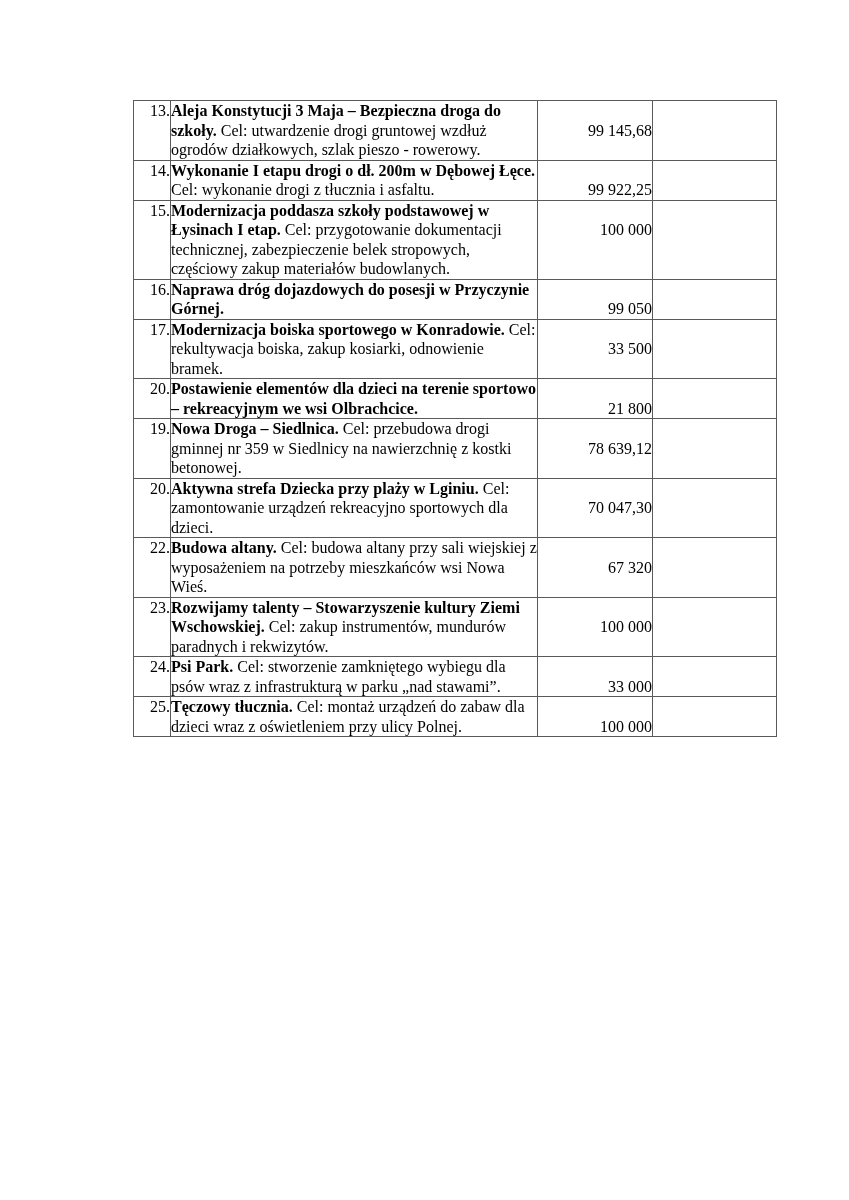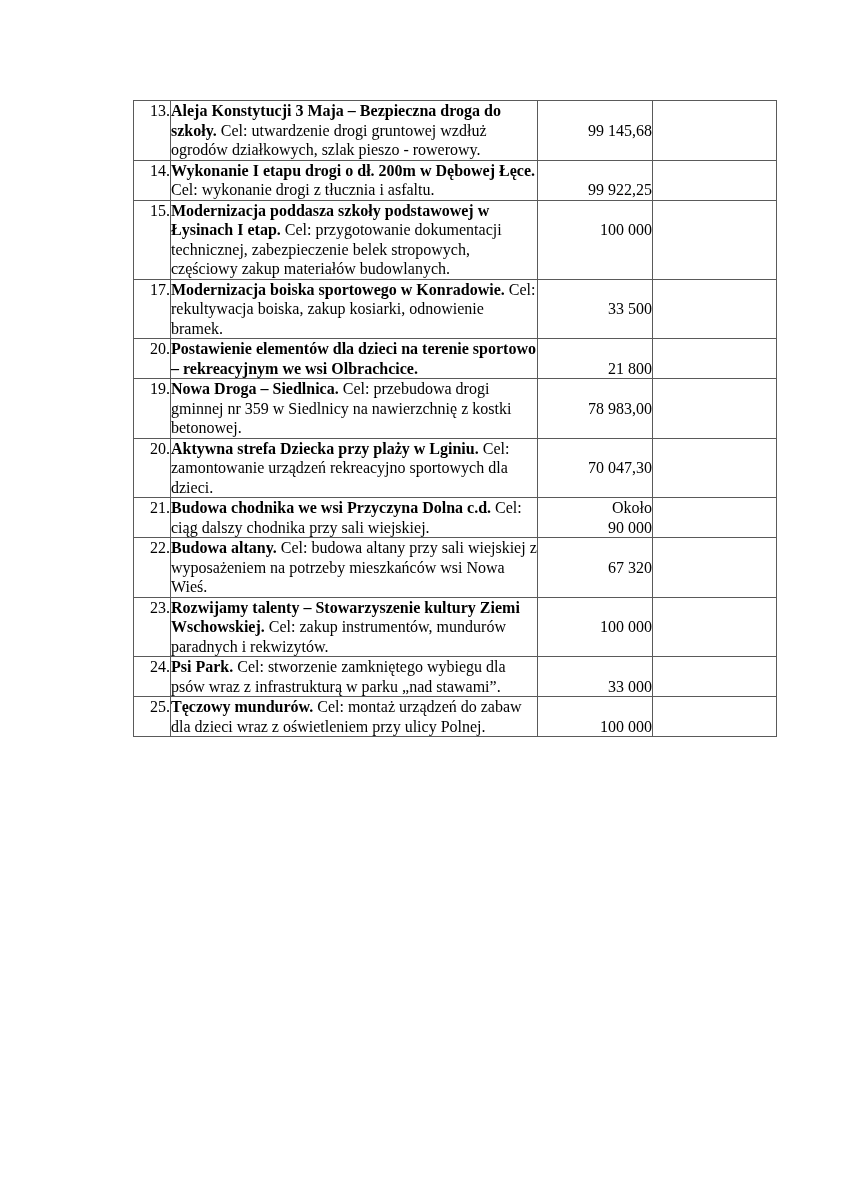--- a/index.html
+++ b/index.html
@@ -104,20 +104,29 @@
   <tr>
     <td class="num">15.</td>
     <td class="desc"><b>Modernizacja poddasza szkoły podstawowej w Łysinach I etap.</b><span> Cel: przygotowanie dokumentacji technicznej, zabezpieczenie belek stropowych, częściowy zakup materiałów budowlanych.</span></td>
     <td class="amount">
       <span class="amount-note"></span>
       <span class="amount-value">100 000</span>
     </td>
     <td class="empty"></td>
   </tr>
 
+  <tr>
+    <td class="num">16.</td>
+    <td class="desc"><b>Naprawa dróg dojazdowych do posesji w Przyczynie Górnej.</b><span></span></td>
+    <td class="amount">
+      <span class="amount-note"></span>
+      <span class="amount-value">99 050</span>
+    </td>
+    <td class="empty"></td>
+  </tr>
 
   <tr>
     <td class="num">17.</td>
     <td class="desc"><b>Modernizacja boiska sportowego w Konradowie.</b><span> Cel: rekultywacja boiska, zakup kosiarki, odnowienie bramek.</span></td>
     <td class="amount">
       <span class="amount-note"></span>
       <span class="amount-value">33 500</span>
     </td>
     <td class="empty"></td>
   </tr>
@@ -130,44 +139,35 @@
       <span class="amount-value">21 800</span>
     </td>
     <td class="empty"></td>
   </tr>
 
   <tr>
     <td class="num">19.</td>
     <td class="desc"><b>Nowa Droga – Siedlnica.</b><span> Cel: przebudowa drogi gminnej nr 359 w Siedlnicy na nawierzchnię z kostki betonowej.</span></td>
     <td class="amount">
       <span class="amount-note"></span>
-      <span class="amount-value">78 983,00</span>
+      <span class="amount-value">78 639,12</span>
     </td>
     <td class="empty"></td>
   </tr>
 
   <tr>
     <td class="num">20.</td>
     <td class="desc"><b>Aktywna strefa Dziecka przy plaży w Lginiu.</b><span> Cel: zamontowanie urządzeń rekreacyjno sportowych dla dzieci.</span></td>
     <td class="amount">
       <span class="amount-note"></span>
       <span class="amount-value">70 047,30</span>
     </td>
     <td class="empty"></td>
   </tr>
 
-  <tr>
-    <td class="num">21.</td>
-    <td class="desc"><b>Budowa chodnika we wsi Przyczyna Dolna c.d.</b><span> Cel: ciąg dalszy chodnika przy sali wiejskiej.</span></td>
-    <td class="amount">
-      <span class="amount-note">Około</span>
-      <span class="amount-value">90 000</span>
-    </td>
-    <td class="empty"></td>
-  </tr>
 
   <tr>
     <td class="num">22.</td>
     <td class="desc"><b>Budowa altany.</b><span> Cel: budowa altany przy sali wiejskiej z wyposażeniem na potrzeby mieszkańców wsi Nowa Wieś.</span></td>
     <td class="amount">
       <span class="amount-note"></span>
       <span class="amount-value">67 320</span>
     </td>
     <td class="empty"></td>
   </tr>
@@ -187,21 +187,21 @@
     <td class="desc"><b>Psi Park.</b><span> Cel: stworzenie zamkniętego wybiegu dla psów wraz z infrastrukturą w parku „nad stawami”.</span></td>
     <td class="amount">
       <span class="amount-note"></span>
       <span class="amount-value">33 000</span>
     </td>
     <td class="empty"></td>
   </tr>
 
   <tr>
     <td class="num">25.</td>
-    <td class="desc"><b>Tęczowy mundurów.</b><span> Cel: montaż urządzeń do zabaw dla dzieci wraz z oświetleniem przy ulicy Polnej.</span></td>
+    <td class="desc"><b>Tęczowy tłucznia.</b><span> Cel: montaż urządzeń do zabaw dla dzieci wraz z oświetleniem przy ulicy Polnej.</span></td>
     <td class="amount">
       <span class="amount-note"></span>
       <span class="amount-value">100 000</span>
     </td>
     <td class="empty"></td>
   </tr>
 </tbody>
   </table>
 
   <div class="page-number">2</div>

